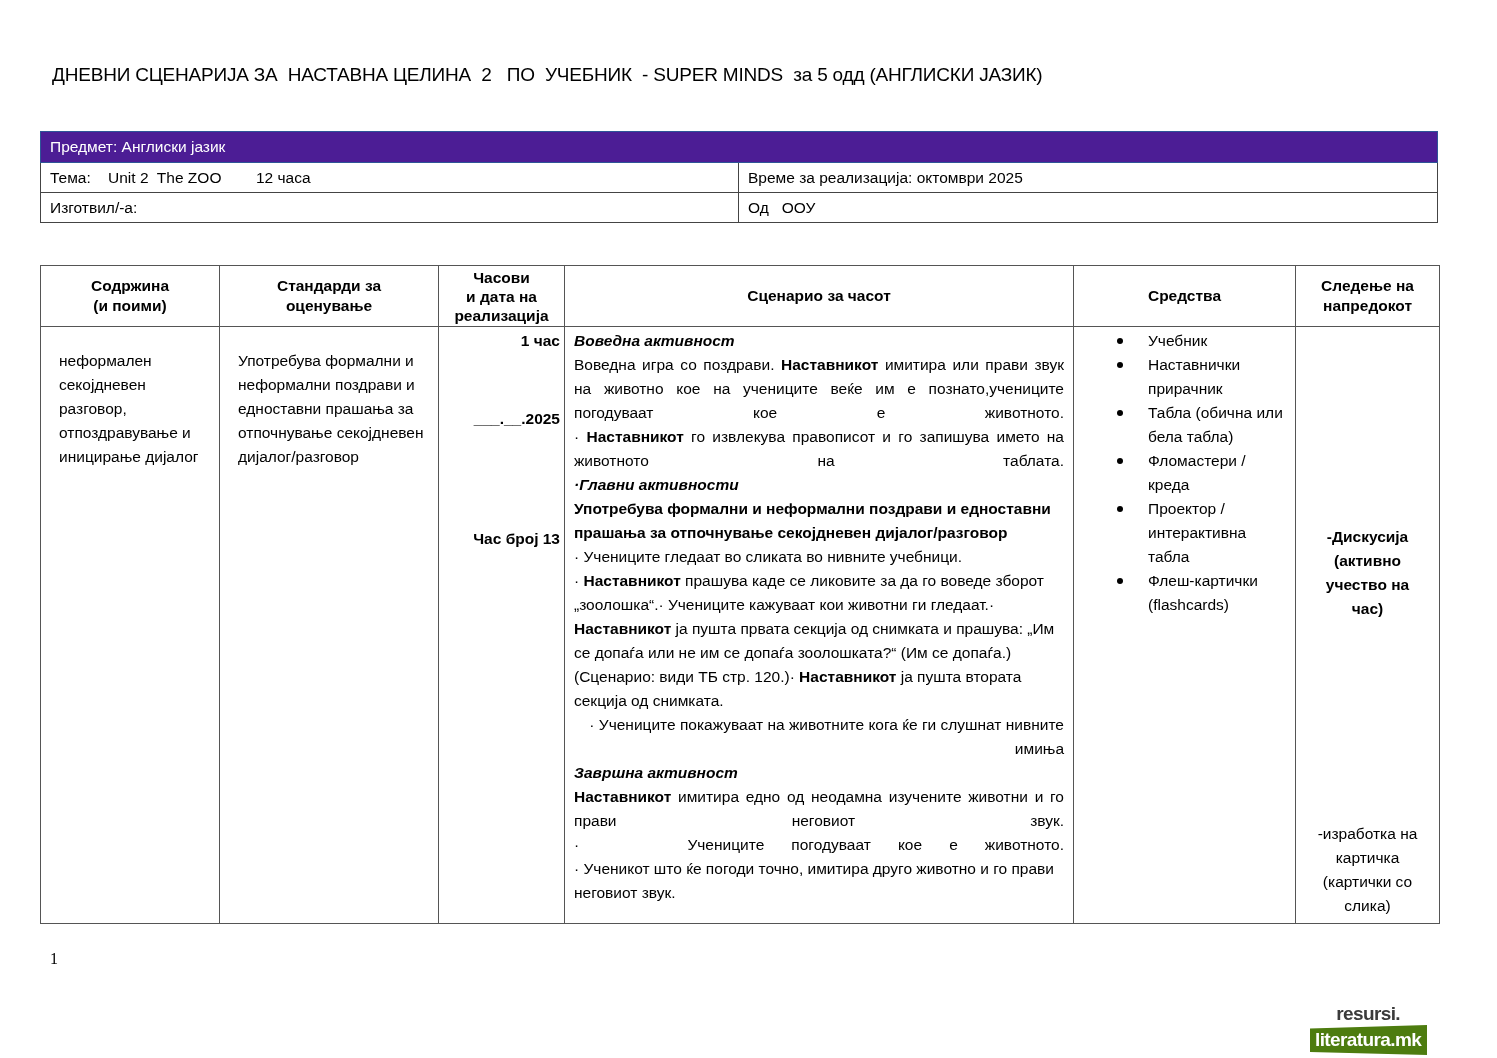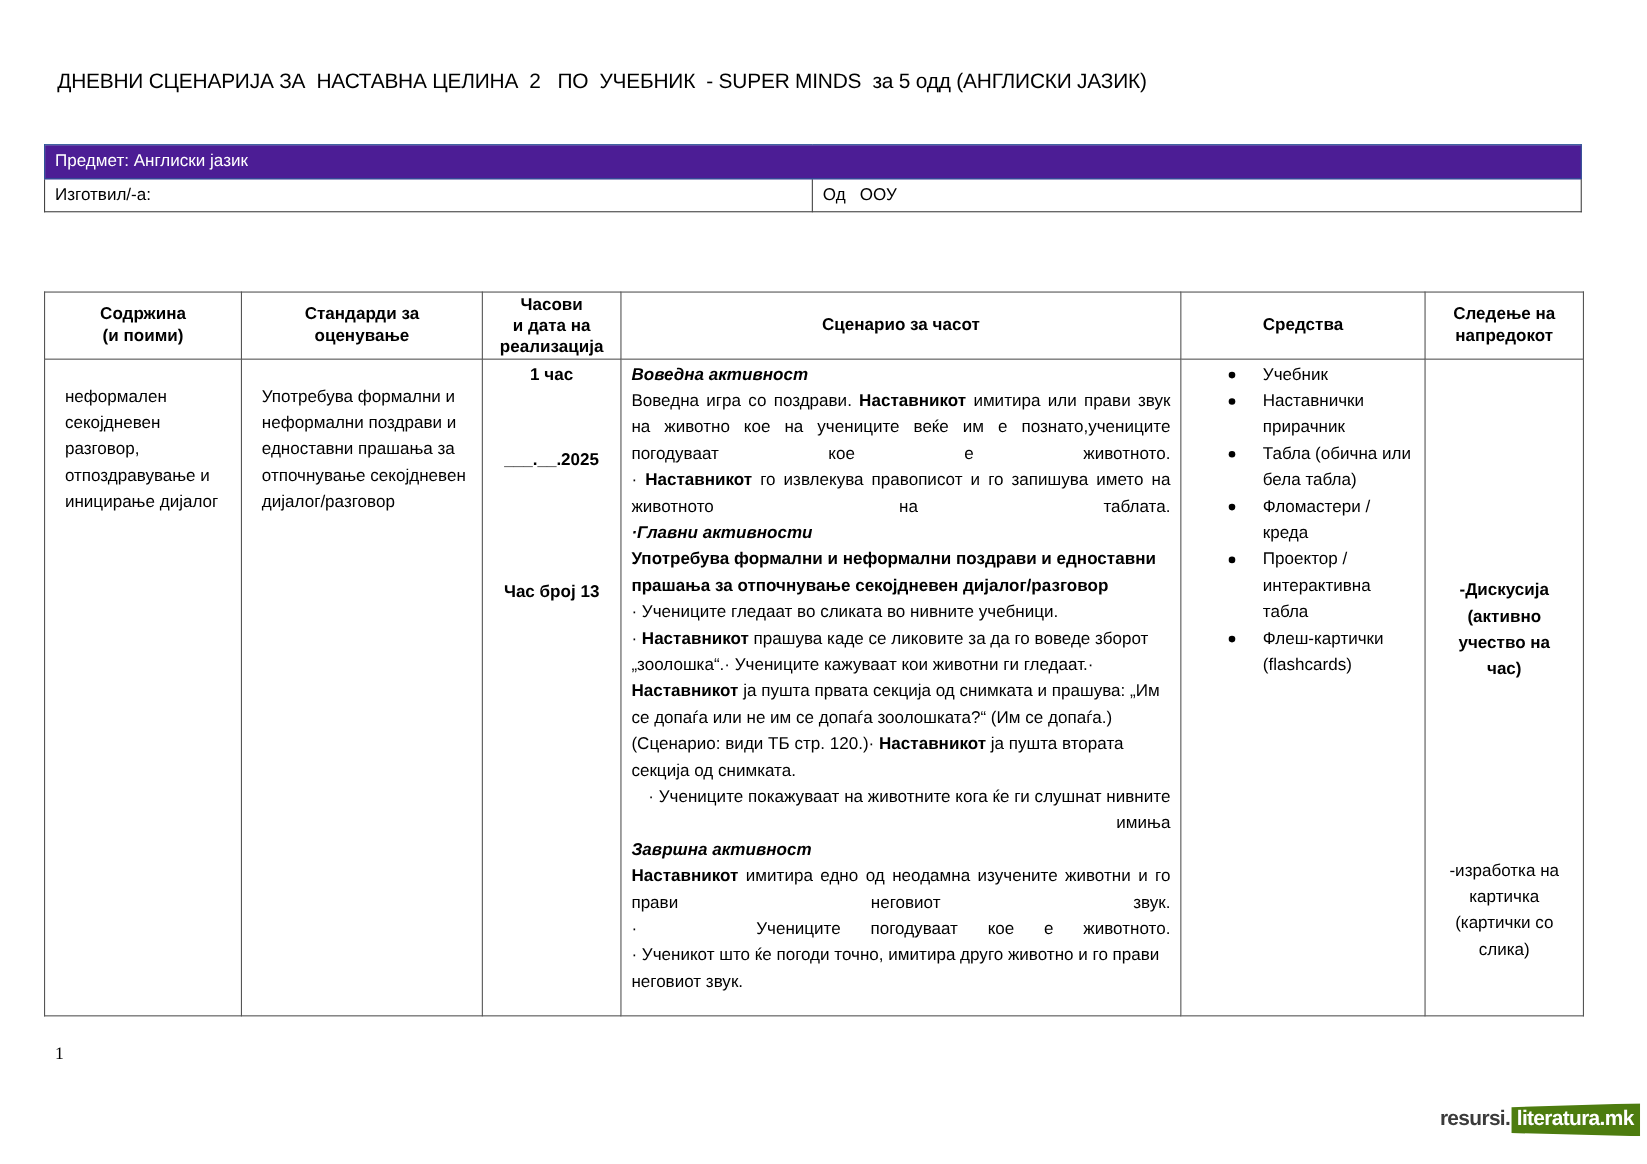--- a/index.html
+++ b/index.html
@@ -34,48 +34,49 @@
   .main-table th, .main-table td {
     border: 1.5px solid #555;
   }
   .main-table th {
     font-weight: bold; text-align: center; vertical-align: middle;
     height: 60px; line-height: 20px; font-size: 15.5px; padding: 0 4px;
   }
   .main-table td { vertical-align: top; line-height: 24px; }
   .c1 { padding: 22px 8px 0 18px; }
   .c2 { padding: 22px 8px 0 18px; }
-  .c3 { text-align: center; font-weight: bold; padding: 2px 4px 0 4px; }
+  .c3 { text-align: right; font-weight: bold; padding: 2px 4px 0 4px; }
   .c3 .lesson { display: block; height: 24px; }
   .c3 .date { display: block; margin-top: 54px; height: 24px; }
   .c3 .num { display: block; margin-top: 96px; height: 24px; }
   .c4 { padding: 2px 9px 4px 9px; text-align: justify; }
   .c4 .line { display: block; }
   .c4 .h-it { font-weight: bold; font-style: italic; }
   .c4 .bold { font-weight: bold; }
   .c4 .just { text-align: justify; text-align-last: justify; }
   .c5 { padding: 2px 6px 0 6px; }
   .c5 ul { margin: 0; padding: 0 0 0 68px; list-style: none; }
   .c5 li { position: relative; line-height: 24px; }
   .c5 li::before {
     content: ""; position: absolute; left: -31px; top: 9px;
     width: 6px; height: 6px; border-radius: 50%; background: #000;
   }
   .c6 { text-align: center; padding: 0 8px; position: relative; line-height: 26px; }
   .c6 .t1 { position: absolute; left: 0; right: 0; top: 198px; font-weight: bold; }
-  .c6 .t2 { position: absolute; left: 0; right: 0; top: 453px; }
+  .c6 .t2 { position: absolute; left: 0; right: 0; top: 495px; }
   .page-num {
     position: absolute; left: 50px; top: 950px; font-size: 16px;
     font-family: "Liberation Serif", serif;
   }
   .logo {
     position: absolute; left: 1309px; top: 1003px; height: 30px;
     display: flex; align-items: center;
     font-family: "Liberation Sans", sans-serif; font-size: 19px;
     letter-spacing: -0.6px;
+    flex-direction: column;
   }
   .logo .a { color: #3b3b3b; font-weight: bold; }
   .logo .b {
     background: #4d7c0f; color: #fff; padding: 0 6px 0 5px; margin-left: 1px;
     clip-path: polygon(0 12%, 100% 0, 100% 100%, 0 90%);
     height: 30px; line-height: 30px; font-weight: bold;
   }
 </style>
 </head>
 <body>
@@ -83,20 +84,24 @@
 <div class="doc-title">ДНЕВНИ СЦЕНАРИЈА ЗА  НАСТАВНА ЦЕЛИНА  2   ПО  УЧЕБНИК  - SUPER MINDS  за 5 одд (АНГЛИСКИ ЈАЗИК)</div>
 
 <table class="info-table">
   <colgroup>
       <col style="width:698px">
       <col style="width:699px">
     </colgroup>
   <tbody>
       <tr class="hdr">
     <td colspan="2">Предмет: Англиски јазик</td>
+  </tr>
+  <tr>
+    <td>Тема:    Unit 2  The ZOO        12 часа</td>
+    <td>Време за реализација: октомври 2025</td>
   </tr>
   <tr>
     <td>Изготвил/-а:</td>
     <td>Од   ООУ</td>
   </tr>
 </tbody>
   </table>
 
 <table class="main-table">
   <colgroup>

